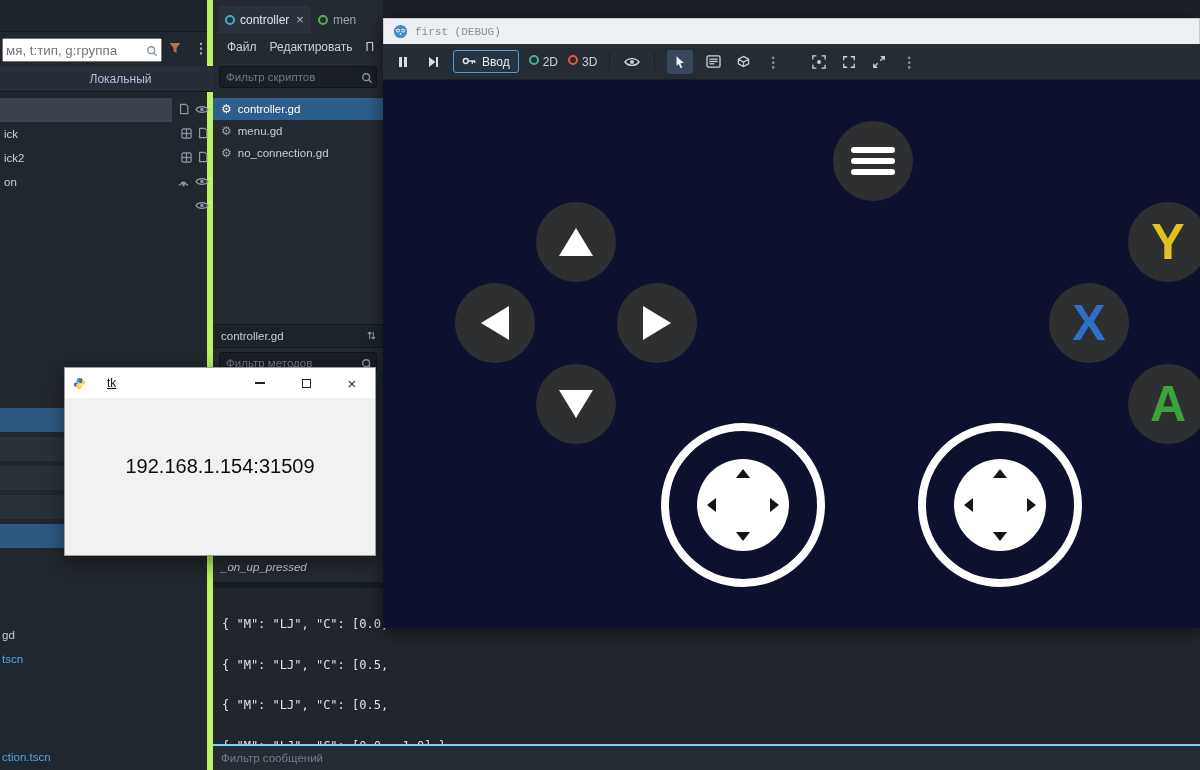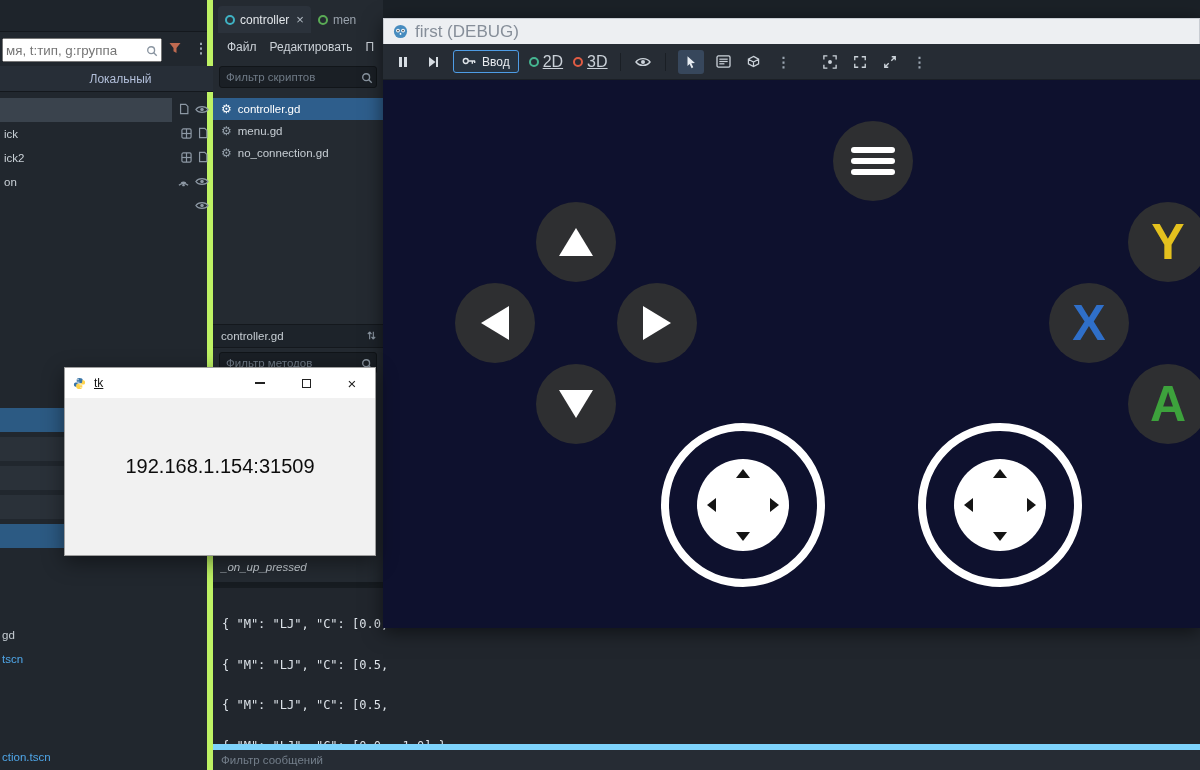--- a/index.html
+++ b/index.html
@@ -66,37 +66,37 @@
   .sp-filter2{position:absolute;left:6px;top:352px;width:158px;height:22px;}
   .method-row{position:absolute;left:0;top:556px;width:170px;height:22px;display:flex;align-items:center;
               font-size:11.5px;color:#c6cdd3;padding-left:8px;font-style:italic;}
 
   
   #bottom-panel{left:213px;top:582px;width:987px;height:188px;background:#21262d;}
   .bp-grip{position:absolute;left:0;top:0;width:100%;height:6px;background:#171c21;}
   .bp-log{position:absolute;left:0;top:6px;right:0;bottom:26px;padding:3px 0 0 9px;
           font-family:"DejaVu Sans Mono",monospace;font-size:12px;line-height:13.5px;
           color:#dde3e9;white-space:pre;overflow:hidden;}
-  .bp-filter{position:absolute;left:0;bottom:0;width:100%;height:26px;background:#262c34;border-top:6px solid #7dd3fc;}
+  .bp-filter{position:absolute;left:0;bottom:0;width:100%;height:26px;background:#262c34;border-top:2px solid #7dd3fc;}
   .bp-filter input{width:100%;height:100%;background:transparent;border:none;outline:none;
                    color:#aeb7c1;font-size:11.5px;padding-left:8px;font-family:"Liberation Sans",sans-serif;}
   .bp-filter input::placeholder{color:#737e8a;}
 
   
   #game-window{left:383px;top:18px;width:817px;height:610px;box-shadow:0 4px 18px rgba(0,0,0,.55);z-index:5;}
   .gw-title{height:26px;background:#edeff2;display:flex;align-items:center;border:1px solid #c9cdd3;border-bottom:none;}
-  .gw-title .t{font-size:17px;color:#868e99;margin-left:7px;}
+  .gw-title .t{font-size:11px;color:#868e99;margin-left:7px;font-family:Liberation Mono, monospace;}
   .gw-title svg{margin-left:9px;}
   .gw-toolbar{height:36px;background:#262c34;border-bottom:1px solid #1b2026;display:flex;align-items:center;
               padding-left:10px;gap:10px;}
   .tb-btn{display:flex;align-items:center;justify-content:center;min-width:20px;height:24px;}
   .tb-sep{width:1px;height:18px;background:#1a1f25;margin:0 2px;}
   .input-btn{display:flex;align-items:center;gap:5px;height:23px;padding:0 8px;border:1px solid #4e9de6;
              border-radius:3px;background:#27333f;color:#e8ecf0;font-size:12px;}
-  .mode-btn{display:flex;align-items:center;gap:4px;font-size:16px;color:#c9d0d7;text-decoration:underline;}
+  .mode-btn{display:flex;align-items:flex-start;gap:4px;font-size:12px;color:#c9d0d7;}
   .ring2d{width:10px;height:10px;border:2px solid #45b590;}
   .ring3d{width:10px;height:10px;border:2px solid #e05c44;}
   .tool-active{background:#37475c;border-radius:3px;width:26px;}
   .gw-viewport{position:relative;height:548px;background:#0e112e;overflow:hidden;}
 
   .gbtn{position:absolute;width:80px;height:80px;border-radius:50%;background:#2e2f31;
         display:flex;align-items:center;justify-content:center;}
   .gbtn .letter{font-size:50px;font-weight:700;line-height:80px;}
   .menu-bars{display:flex;flex-direction:column;gap:5px;}
   .menu-bars span{display:block;width:44px;height:6px;border-radius:3px;background:#ffffff;}
@@ -112,21 +112,21 @@
   .jtri.up{left:50%;top:10px;transform:translateX(-50%);border-left:7px solid transparent;border-right:7px solid transparent;border-bottom:9px solid #141414;}
   .jtri.down{left:50%;bottom:10px;transform:translateX(-50%);border-left:7px solid transparent;border-right:7px solid transparent;border-top:9px solid #141414;}
   .jtri.left{top:50%;left:10px;transform:translateY(-50%);border-top:7px solid transparent;border-bottom:7px solid transparent;border-right:9px solid #141414;}
   .jtri.right{top:50%;right:10px;transform:translateY(-50%);border-top:7px solid transparent;border-bottom:7px solid transparent;border-left:9px solid #141414;}
 
   
   #tk-window{left:64px;top:367px;width:312px;height:189px;z-index:6;box-shadow:0 6px 20px rgba(0,0,0,.45);
              border:1px solid #9e9e9e;background:#f1f1f1;}
   .tk-title{height:30px;background:#ffffff;display:flex;align-items:center;}
   .tk-title svg{margin-left:8px;}
-  .tk-title .t{font-size:12px;color:#111111;margin-left:8px;flex:1;text-decoration:underline;}
+  .tk-title .t{font-size:12px;color:#111111;margin-left:21px;flex:1;text-decoration:underline;}
   .tk-ctl{width:46px;height:30px;display:flex;align-items:center;justify-content:center;}
   .tk-min{width:10px;height:1.5px;background:#222222;}
   .tk-max{width:9px;height:9px;border:1.2px solid #222222;}
   .tk-close{font-size:15px;color:#222222;line-height:15px;}
   .tk-body{height:157px;display:flex;align-items:center;justify-content:center;}
   .tk-msg{font-size:20px;color:#0c0c0c;transform:translateY(-10px);}
 </style>
 </head>
 <body>
 

